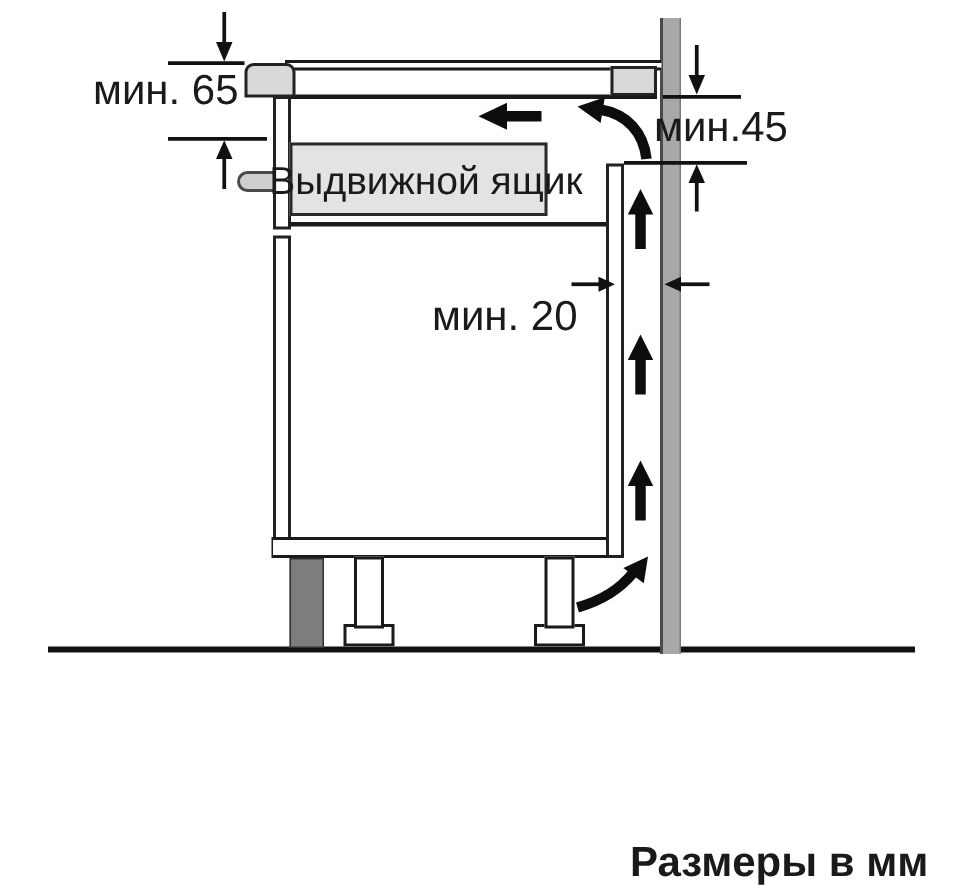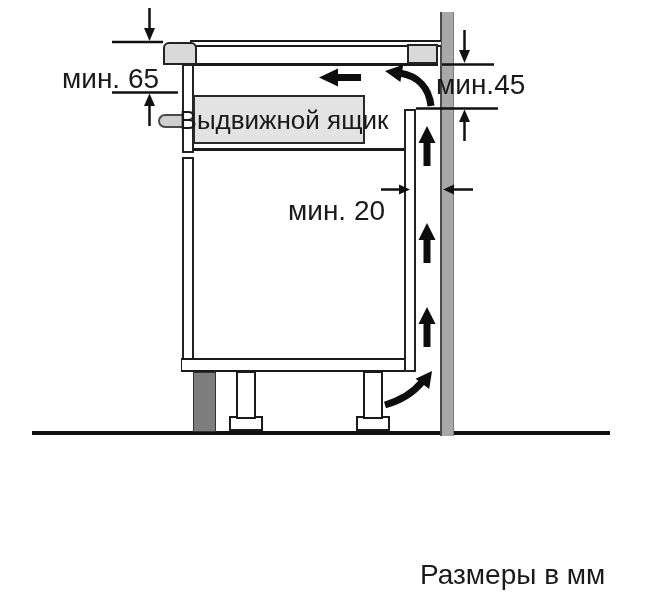--- a/index.html
+++ b/index.html
@@ -35,24 +35,24 @@
                 border-left:1.5px solid #1a1a1a;border-right:1.5px solid #1a1a1a;z-index:4;}
   #plinth{left:193px;top:372px;width:23px;height:60px;background:#7d7d7d;border:1px solid #333;z-index:3;}
   .leg-stem{width:20px;height:48px;background:#fff;border:2px solid #1a1a1a;z-index:4;}
   .leg-foot{width:34px;height:15px;background:#fff;border:2px solid #1a1a1a;z-index:3;}
   #leg-left-stem{left:236px;top:371px;}
   #leg-left-foot{left:229px;top:416px;}
   #leg-right-stem{left:363px;top:371px;}
   #leg-right-foot{left:356px;top:416px;}
   
   .dim-label{font-size:28px;line-height:1.05;white-space:nowrap;z-index:7;}
-  #label-65{left:62px;top:64px;}
+  #label-65{left:62px;top:45px;}
   #label-45{left:436px;top:70px;}
   #label-20{left:288px;top:196px;}
-  #units-note{left:420px;top:560px;font-size:28px;line-height:1.05;white-space:nowrap;z-index:7;}
+  #units-note{left:420px;top:560px;font-size:28px;line-height:1.05;white-space:nowrap;z-index:7;font-weight:bold;}
   
   #arrows{left:0;top:0;width:650px;height:596px;z-index:6;pointer-events:none;}
 </style>
 </head>
 <body>
 
 <div id="canvas">
 
   <div class="abs" id="ground"></div>
   <div class="abs" id="wall"></div>

